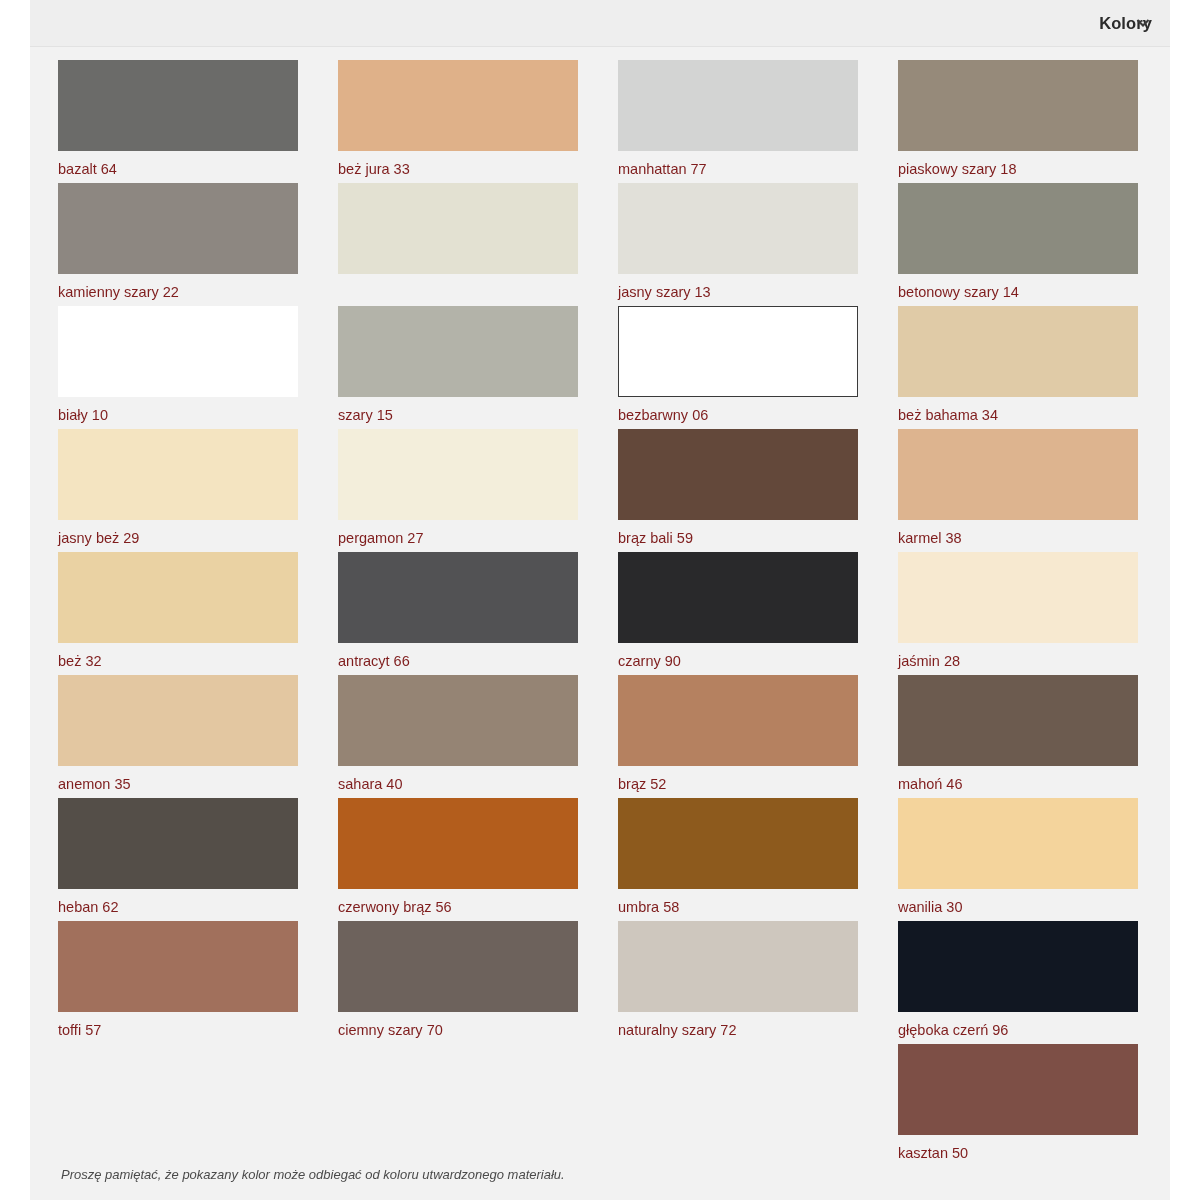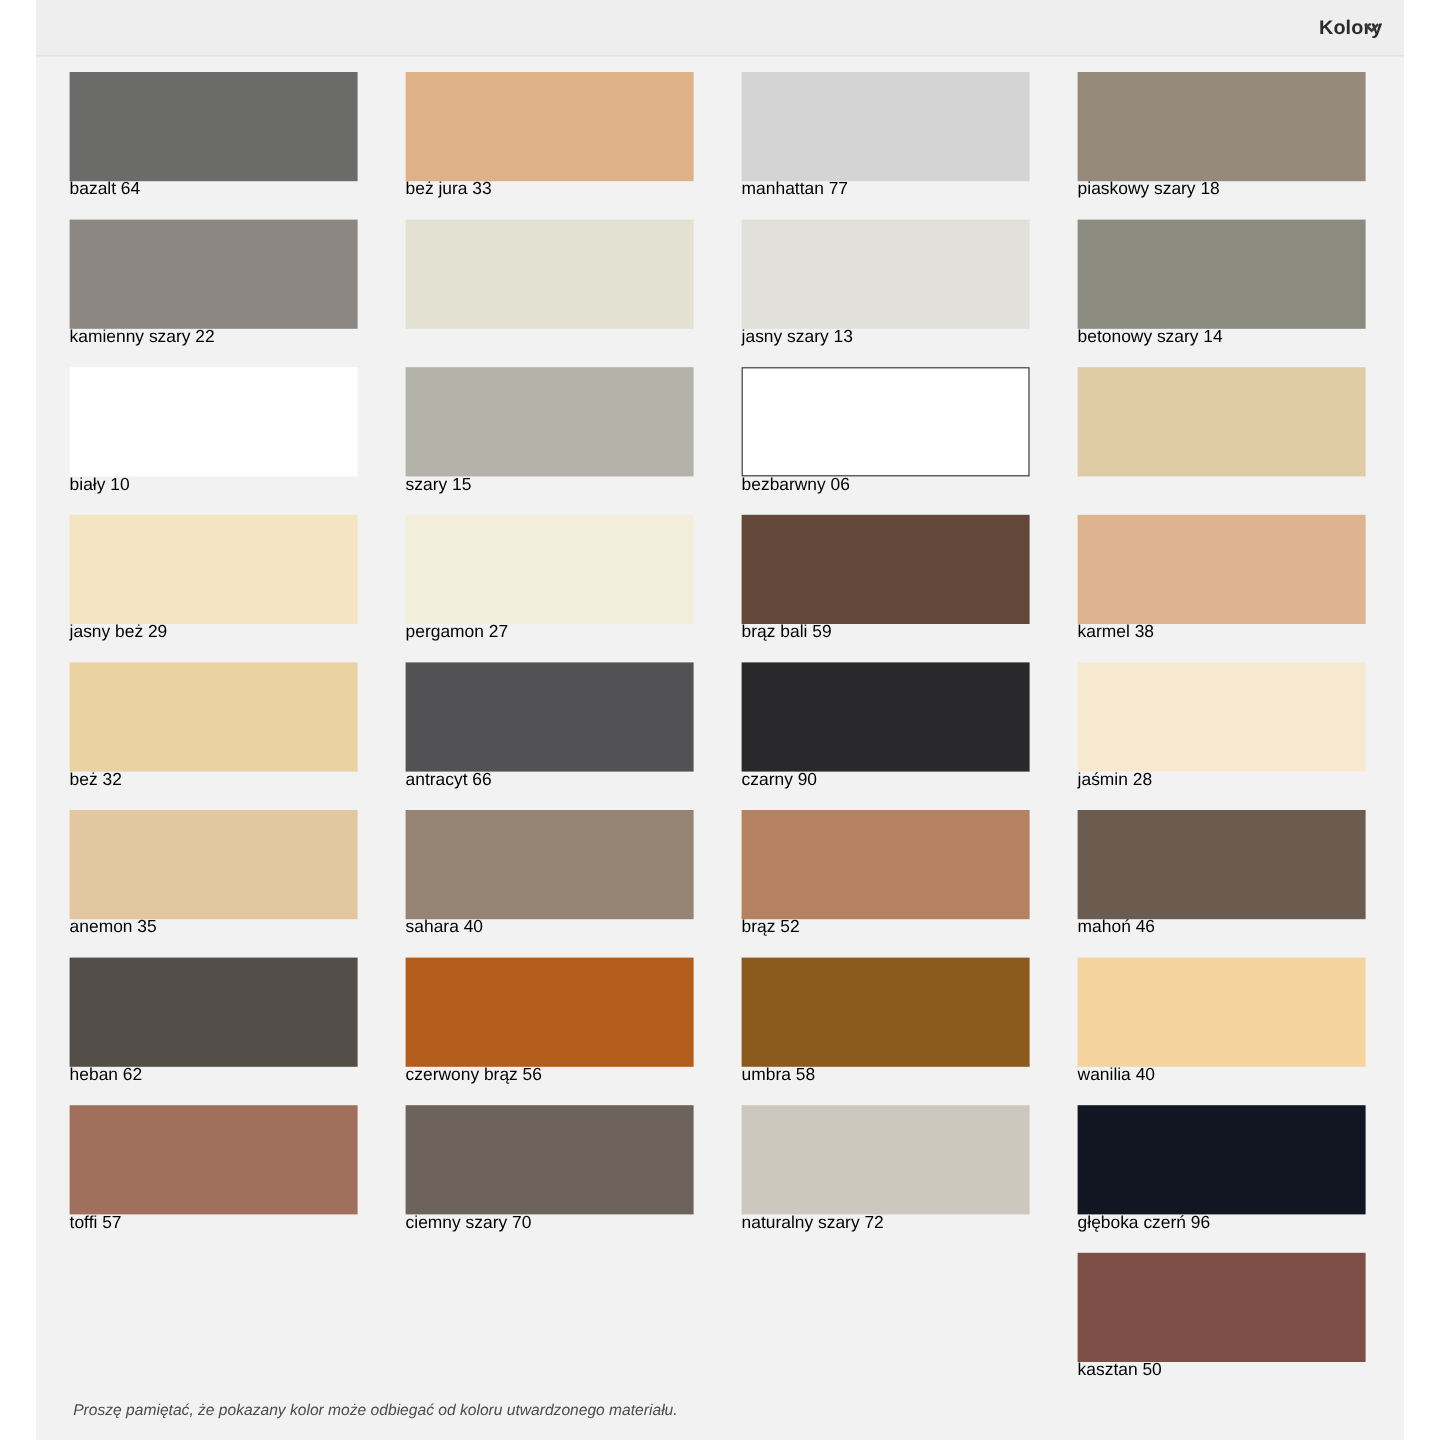--- a/index.html
+++ b/index.html
@@ -88,21 +88,22 @@
     height: 91px;
     display: block;
   }
 
   .swatch-chip.outlined {
     border: 1px solid #3a3a3a;
   }
 
   .swatch-label {
     font-size: 14.5px;
-    color: #000000;
+    color: #7f1d1d;
+    padding-top: 11px;
     line-height: 1;
     white-space: nowrap;
   }
 
   
   .panel-footer {
     flex: 0 0 auto;
     padding: 0 30px 18px 31px;
   }
 
@@ -167,20 +168,21 @@
         <div class="swatch-cell">
           <span class="swatch-chip" style="background: rgb(179, 179, 169);"></span>
           <div class="swatch-label">szary 15</div>
         </div>
         <div class="swatch-cell">
           <span class="swatch-chip outlined" style="background: rgb(255, 255, 255);"></span>
           <div class="swatch-label">bezbarwny 06</div>
         </div>
         <div class="swatch-cell">
           <span class="swatch-chip" style="background: rgb(224, 203, 167);"></span>
+          <div class="swatch-label">beż bahama 34</div>
         </div>
         <div class="swatch-cell">
           <span class="swatch-chip" style="background: rgb(244, 228, 193);"></span>
           <div class="swatch-label">jasny beż 29</div>
         </div>
         <div class="swatch-cell">
           <span class="swatch-chip" style="background: rgb(243, 238, 219);"></span>
           <div class="swatch-label">pergamon 27</div>
         </div>
         <div class="swatch-cell">
@@ -230,21 +232,21 @@
         <div class="swatch-cell">
           <span class="swatch-chip" style="background: rgb(179, 93, 28);"></span>
           <div class="swatch-label">czerwony brąz 56</div>
         </div>
         <div class="swatch-cell">
           <span class="swatch-chip" style="background: rgb(141, 90, 29);"></span>
           <div class="swatch-label">umbra 58</div>
         </div>
         <div class="swatch-cell">
           <span class="swatch-chip" style="background: rgb(244, 212, 156);"></span>
-          <div class="swatch-label">wanilia 40</div>
+          <div class="swatch-label">wanilia 30</div>
         </div>
         <div class="swatch-cell">
           <span class="swatch-chip" style="background: rgb(161, 112, 92);"></span>
           <div class="swatch-label">toffi 57</div>
         </div>
         <div class="swatch-cell">
           <span class="swatch-chip" style="background: rgb(109, 98, 92);"></span>
           <div class="swatch-label">ciemny szary 70</div>
         </div>
         <div class="swatch-cell">

